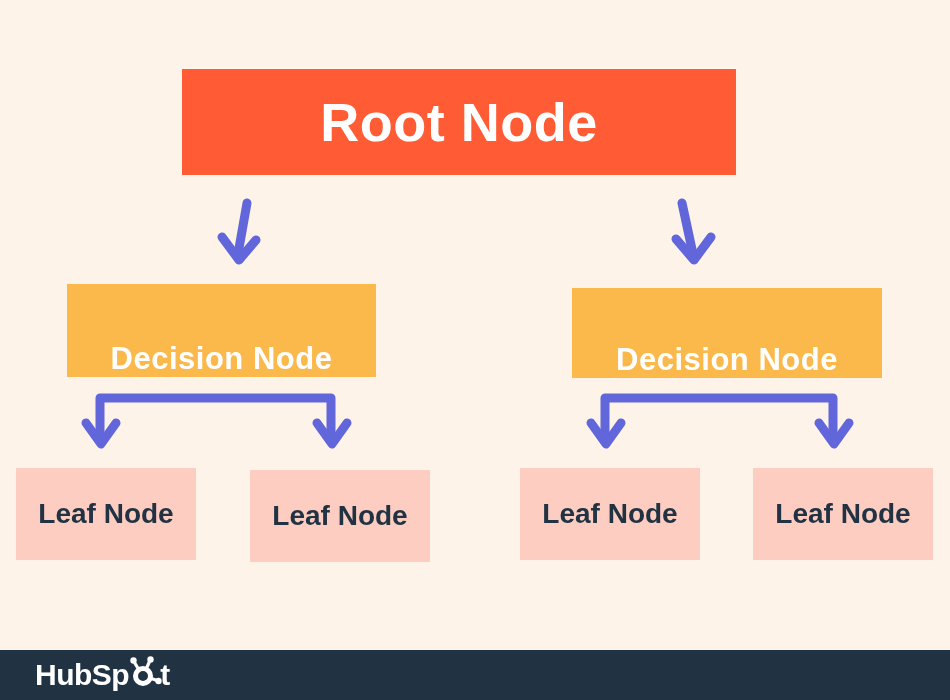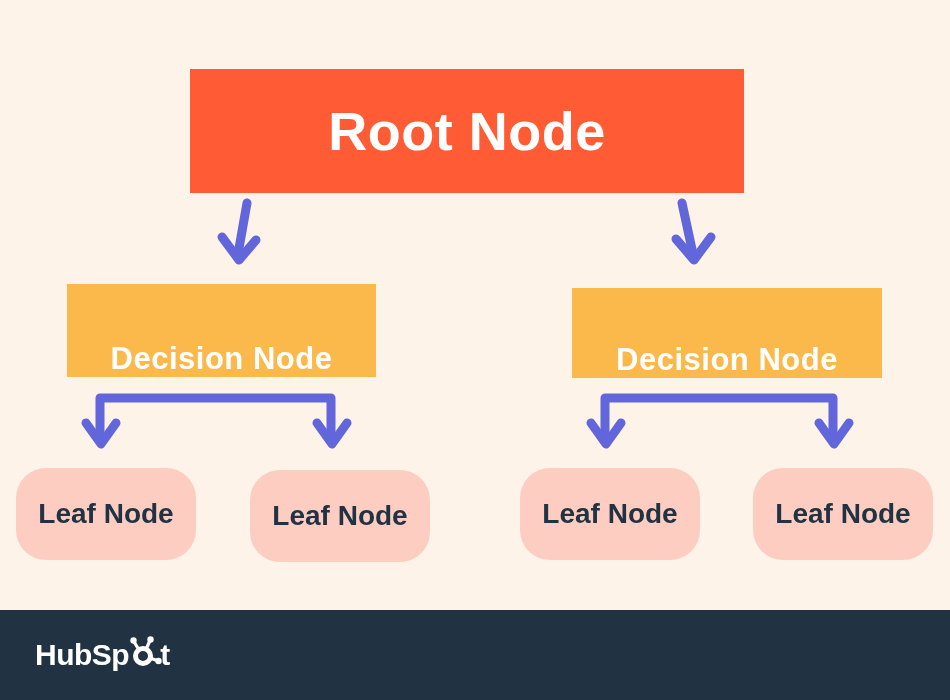--- a/index.html
+++ b/index.html
@@ -16,42 +16,42 @@
   .node {
     position: absolute;
     display: flex;
     align-items: center;
     justify-content: center;
     font-weight: 700;
     text-align: center;
   }
 
   .node.root {
-    left: 190px; top: 69px; width: 554px; height: 124px;
+    left: 182px; top: 69px; width: 554px; height: 106px;
     background: var(--root_bg, #FF5C35);
     color: var(--node_text, #FFFFFF);
     font-size: 54px;
     letter-spacing: 0.5px;
   }
 
   .node.decision {
     background: var(--decision_bg, #FCB94B);
     color: var(--node_text, #FFFFFF);
     font-size: 31px;
     letter-spacing: 0.5px;
     align-items: flex-end;
   }
   .node.decision.left  { left: 67px;  top: 284px; width: 309px; height: 93px; }
   .node.decision.right { left: 572px; top: 288px; width: 310px; height: 90px; }
 
   .node.leaf {
     background: var(--leaf_bg, #FDCDC1);
     color: var(--leaf_text, #213343);
     font-size: 28px;
-    width: 180px; height: 92px; border-radius: 30px;
+    width: 180px; height: 92px;
   }
   .node.leaf.l1 { left: 16px;  top: 468px; }
   .node.leaf.l2 { left: 250px; top: 470px; }
   .node.leaf.l3 { left: 520px; top: 468px; }
   .node.leaf.l4 { left: 753px; top: 468px; }
 
   svg.arrows {
     position: absolute;
     left: 0; top: 0;
     width: 950px; height: 700px;
@@ -61,21 +61,21 @@
     fill: none;
     stroke: var(--arrow, #6266DB);
     stroke-width: 9;
     stroke-linecap: round;
     stroke-linejoin: round;
   }
 
   .footer {
     position: absolute;
     left: 0; bottom: 0;
-    width: 100%; height: 90px;
+    width: 100%; height: 50px;
     background: var(--footer_bg, #213343);
     display: flex;
     align-items: center;
     margin-top: 25px;
   }
   .logo {
     display: flex;
     align-items: center;
     margin-left: 35px;
     color: var(--footer_text, #FFFFFF);

